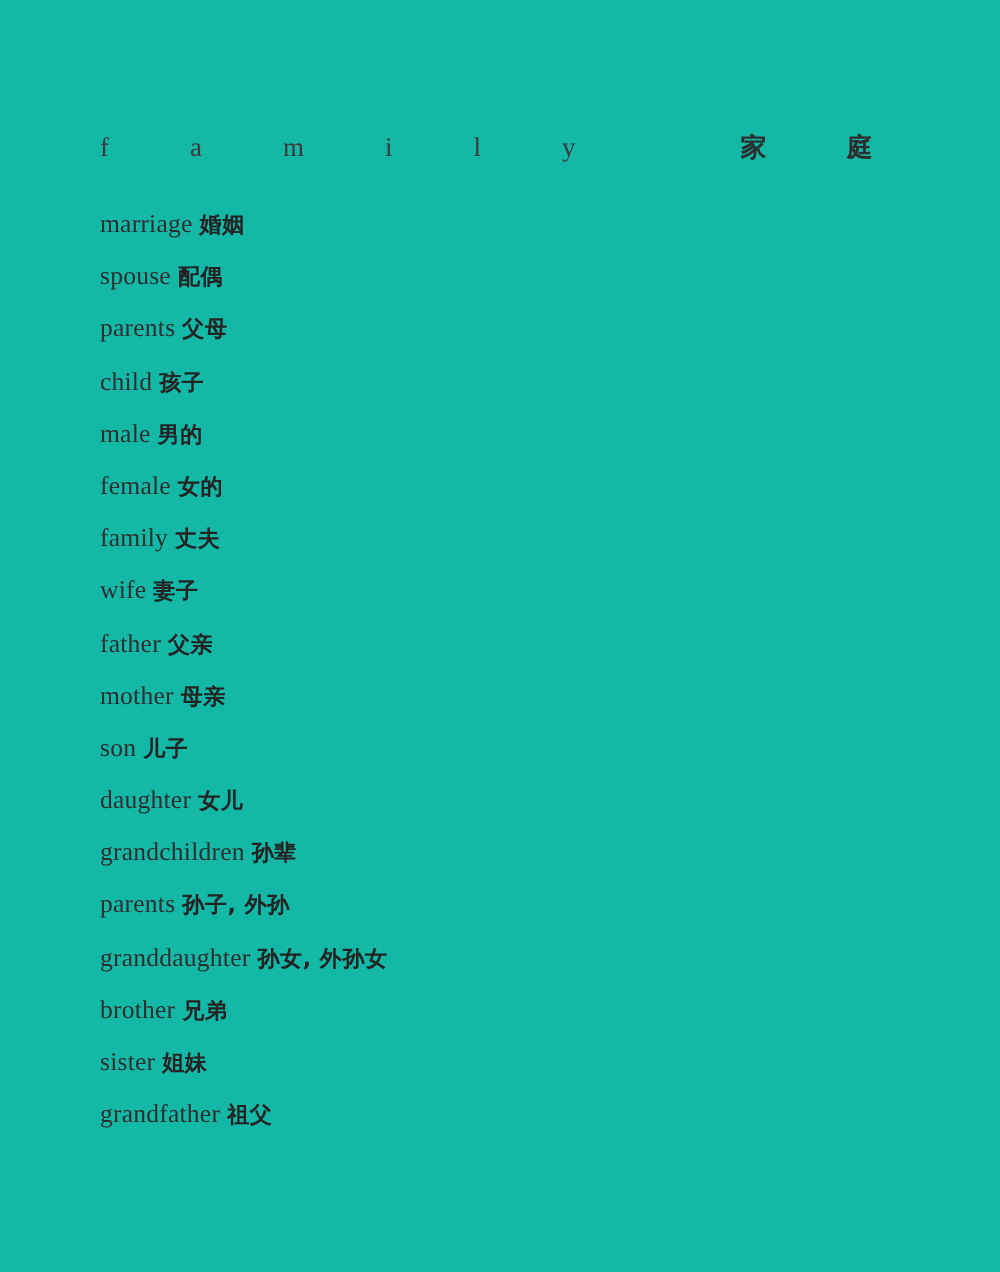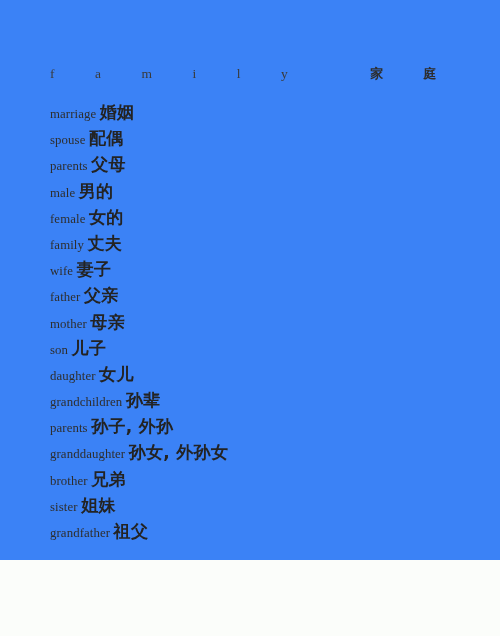--- a/index.html
+++ b/index.html
@@ -9,22 +9,22 @@
   body {
     width: 500px;
     height: 636px;
     background: #fbfdfa;
     font-family: "Liberation Serif", serif;
     overflow: hidden;
   }
   .page {
     position: relative;
     width: 500px;
-    height: 560px;
-    background: #3b82f6;
+    height: 636px;
+    background: #14b8a6;
     box-sizing: border-box;
   }
   .heading {
     position: absolute;
     left: 50px;
     top: 64px;
     width: 400px;
     height: 20px;
     white-space: nowrap;
     font-family: "Liberation Serif", serif;
@@ -63,39 +63,40 @@
   }
   .entry .en {
     font-family: "Liberation Serif", serif;
     font-size: 12.8px;
     color: #2e2e2e;
     letter-spacing: 0.1px;
   }
   .entry .zh {
     font-family: "DejaVu Sans", sans-serif;
     font-weight: bold;
-    font-size: 17px;
+    font-size: 11px;
     color: #232323;
     margin-left: 3.5px;
     letter-spacing: 0.3px;
   }
 </style>
 </head>
 <body style="background: rgb(251, 253, 250);">
 
 <div class="page">
 
   <div class="heading">
     <span class="latin">family</span><span class="gap"></span><span class="han">家庭</span>
   </div>
 
   <div class="entries">
       <div class="entry"><span class="en">marriage</span><span class="zh">婚姻</span></div>
       <div class="entry"><span class="en">spouse</span><span class="zh">配偶</span></div>
       <div class="entry"><span class="en">parents</span><span class="zh">父母</span></div>
+      <div class="entry"><span class="en">child</span><span class="zh">孩子</span></div>
       <div class="entry"><span class="en">male</span><span class="zh">男的</span></div>
       <div class="entry"><span class="en">female</span><span class="zh">女的</span></div>
       <div class="entry"><span class="en">family</span><span class="zh">丈夫</span></div>
       <div class="entry"><span class="en">wife</span><span class="zh">妻子</span></div>
       <div class="entry"><span class="en">father</span><span class="zh">父亲</span></div>
       <div class="entry"><span class="en">mother</span><span class="zh">母亲</span></div>
       <div class="entry"><span class="en">son</span><span class="zh">儿子</span></div>
       <div class="entry"><span class="en">daughter</span><span class="zh">女儿</span></div>
       <div class="entry"><span class="en">grandchildren</span><span class="zh">孙辈</span></div>
       <div class="entry"><span class="en">parents</span><span class="zh">孙子, 外孙</span></div>

